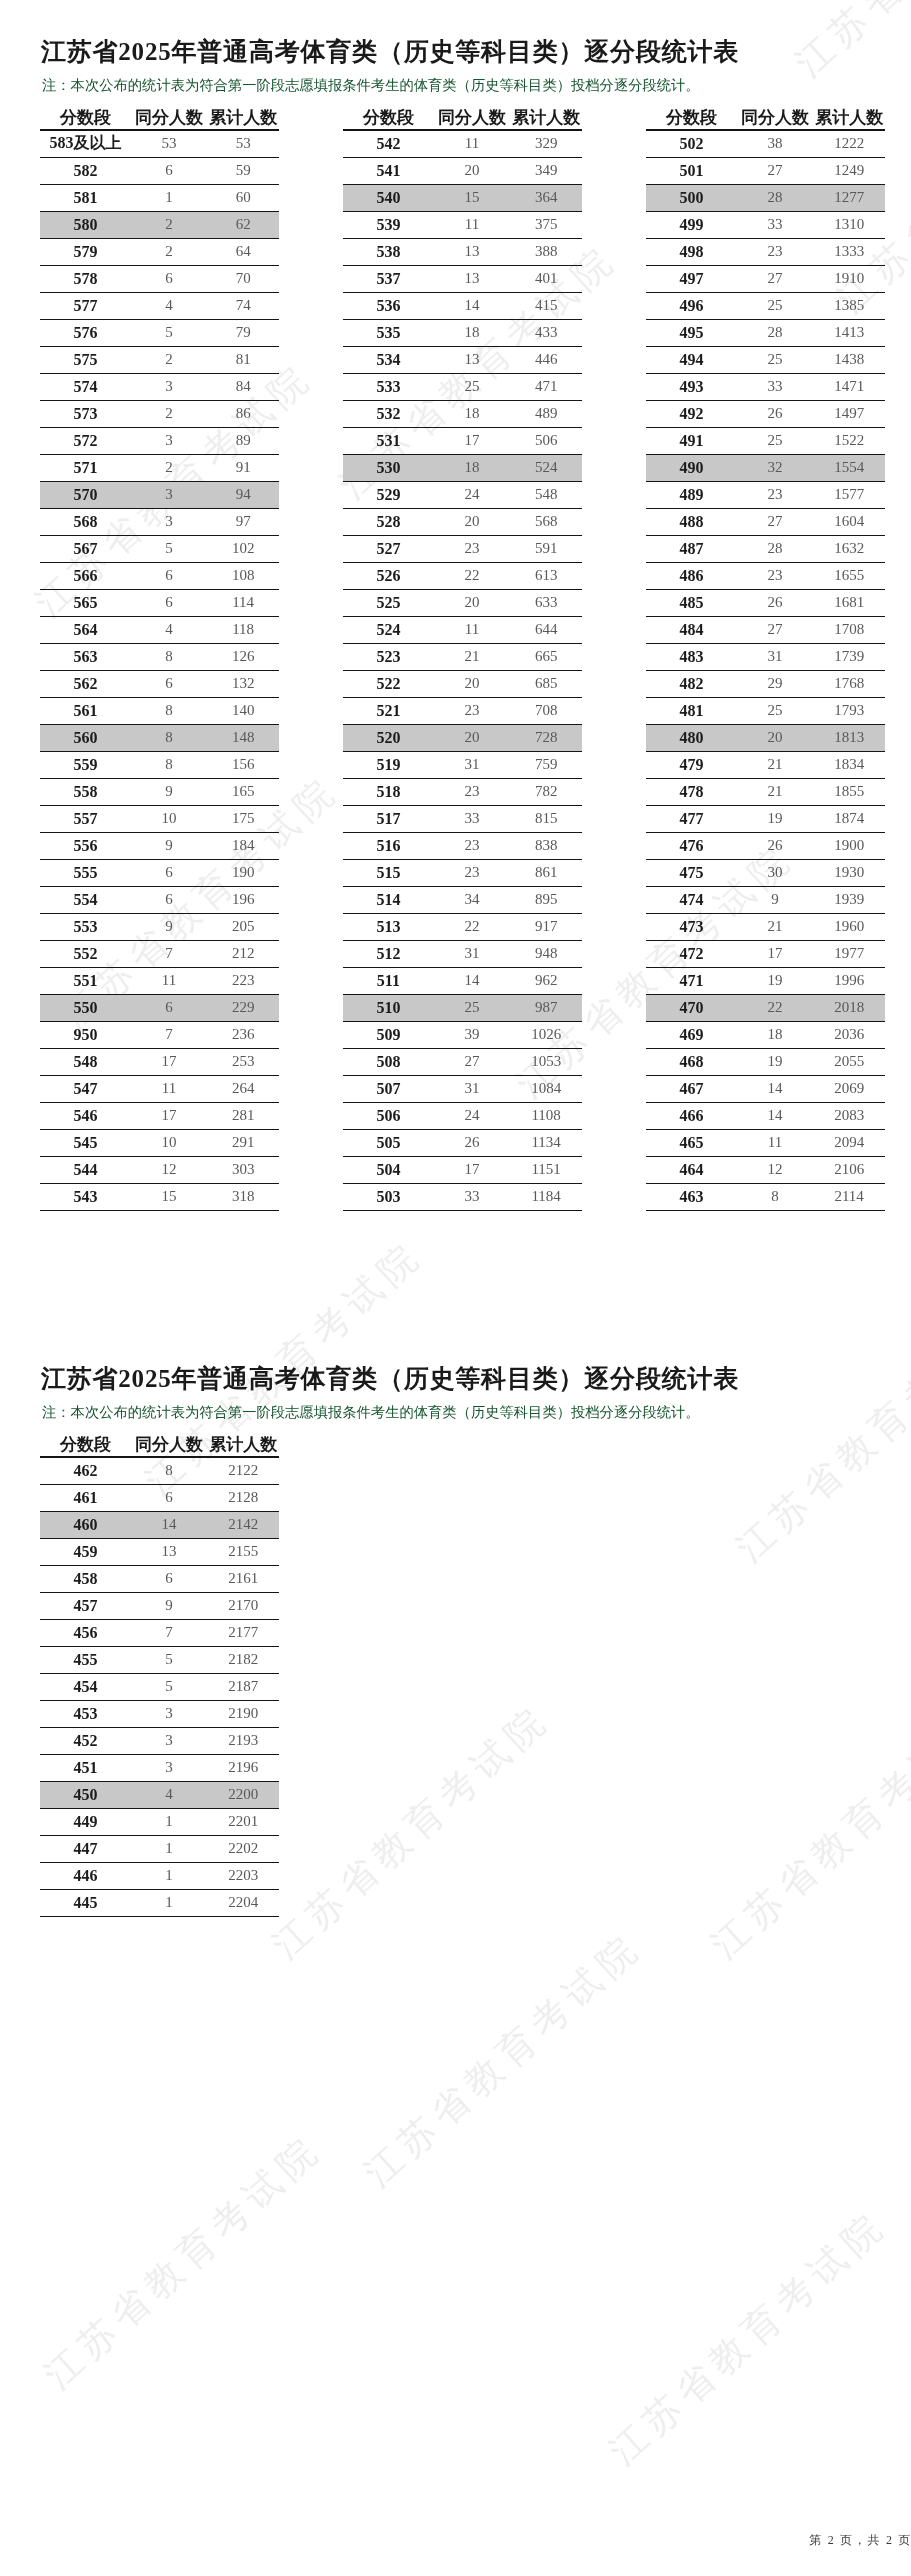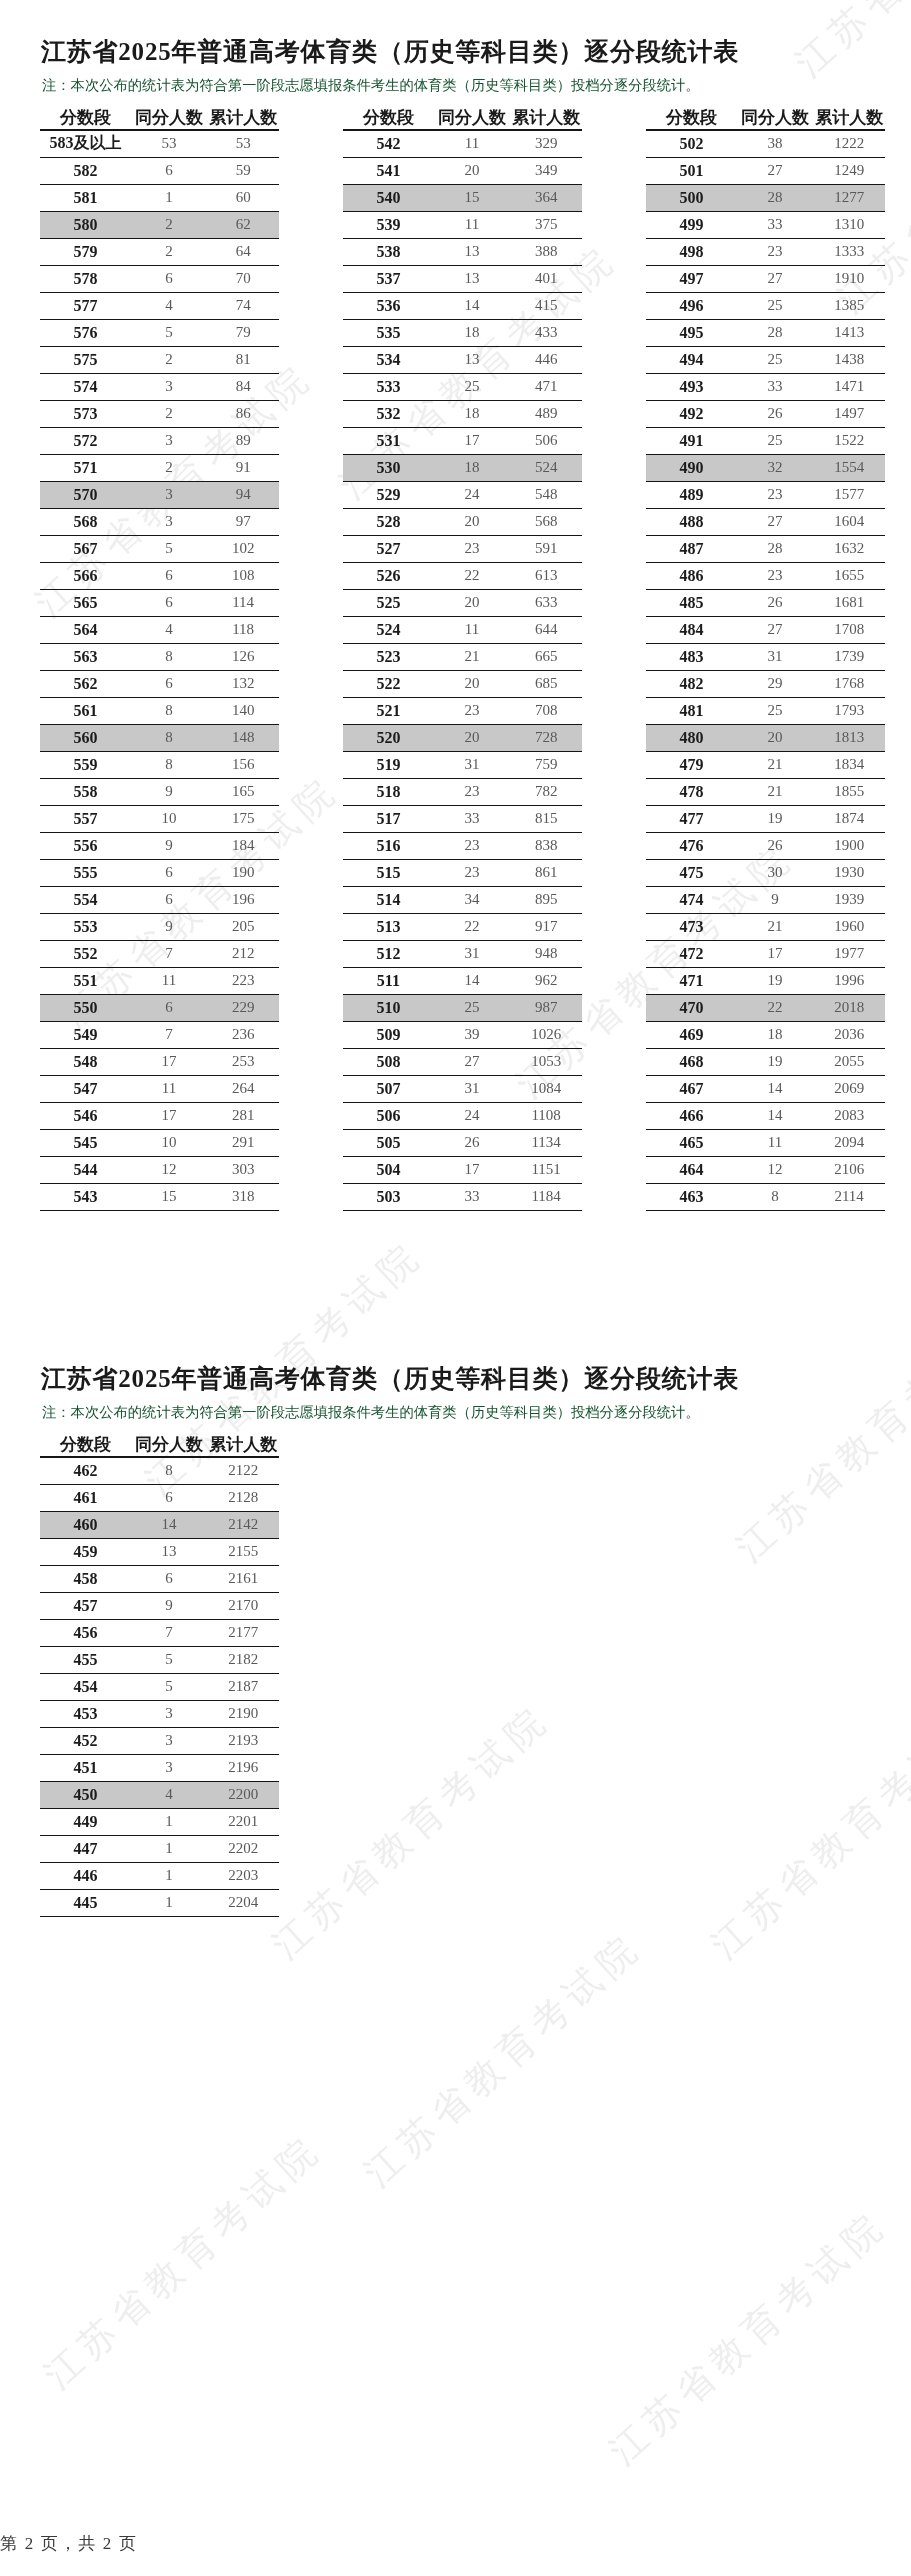--- a/index.html
+++ b/index.html
@@ -52,22 +52,22 @@
   .trow.hl { background:var(--hl,#c8c8c8); }
   .score { font-size:16px; font-weight:bold; color:#1c1c1c; }
   .cnt, .cum { font-size:15px; color:#595959; }
   .page-footer {
     margin-top:5.9px;
     text-align:center;
     font-size:13.5px; color:#3a3a3a; letter-spacing:1.7px;
   }
   .footer-2 {
     position:absolute; top:2532px; left:0; width:912px;
-    text-align:left;
-    font-size:17px; color:#3a3a3a; letter-spacing:1.7px;
+    text-align:right;
+    font-size:12px; color:#3a3a3a; letter-spacing:1.7px;
   }
 </style>
 </head>
 <body>
 
 <div id="wm-layer">
     <div class="wm" style="left: 785px; top: 51px;">江苏省教育考试院</div>
     <div class="wm" style="left: 827px; top: 287px;">江苏省教育考试院</div>
     <div class="wm" style="left: 329px; top: 473px;">江苏省教育考试院</div>
     <div class="wm" style="left: 25px; top: 591px;">江苏省教育考试院</div>
@@ -251,21 +251,21 @@
           <div class="score">551</div>
           <div class="cnt">11</div>
           <div class="cum">223</div>
         </div>
         <div class="trow hl">
           <div class="score">550</div>
           <div class="cnt">6</div>
           <div class="cum">229</div>
         </div>
         <div class="trow">
-          <div class="score">549</div>
+          <div class="score">950</div>
           <div class="cnt">7</div>
           <div class="cum">236</div>
         </div>
         <div class="trow">
           <div class="score">548</div>
           <div class="cnt">17</div>
           <div class="cum">253</div>
         </div>
         <div class="trow">
           <div class="score">547</div>

